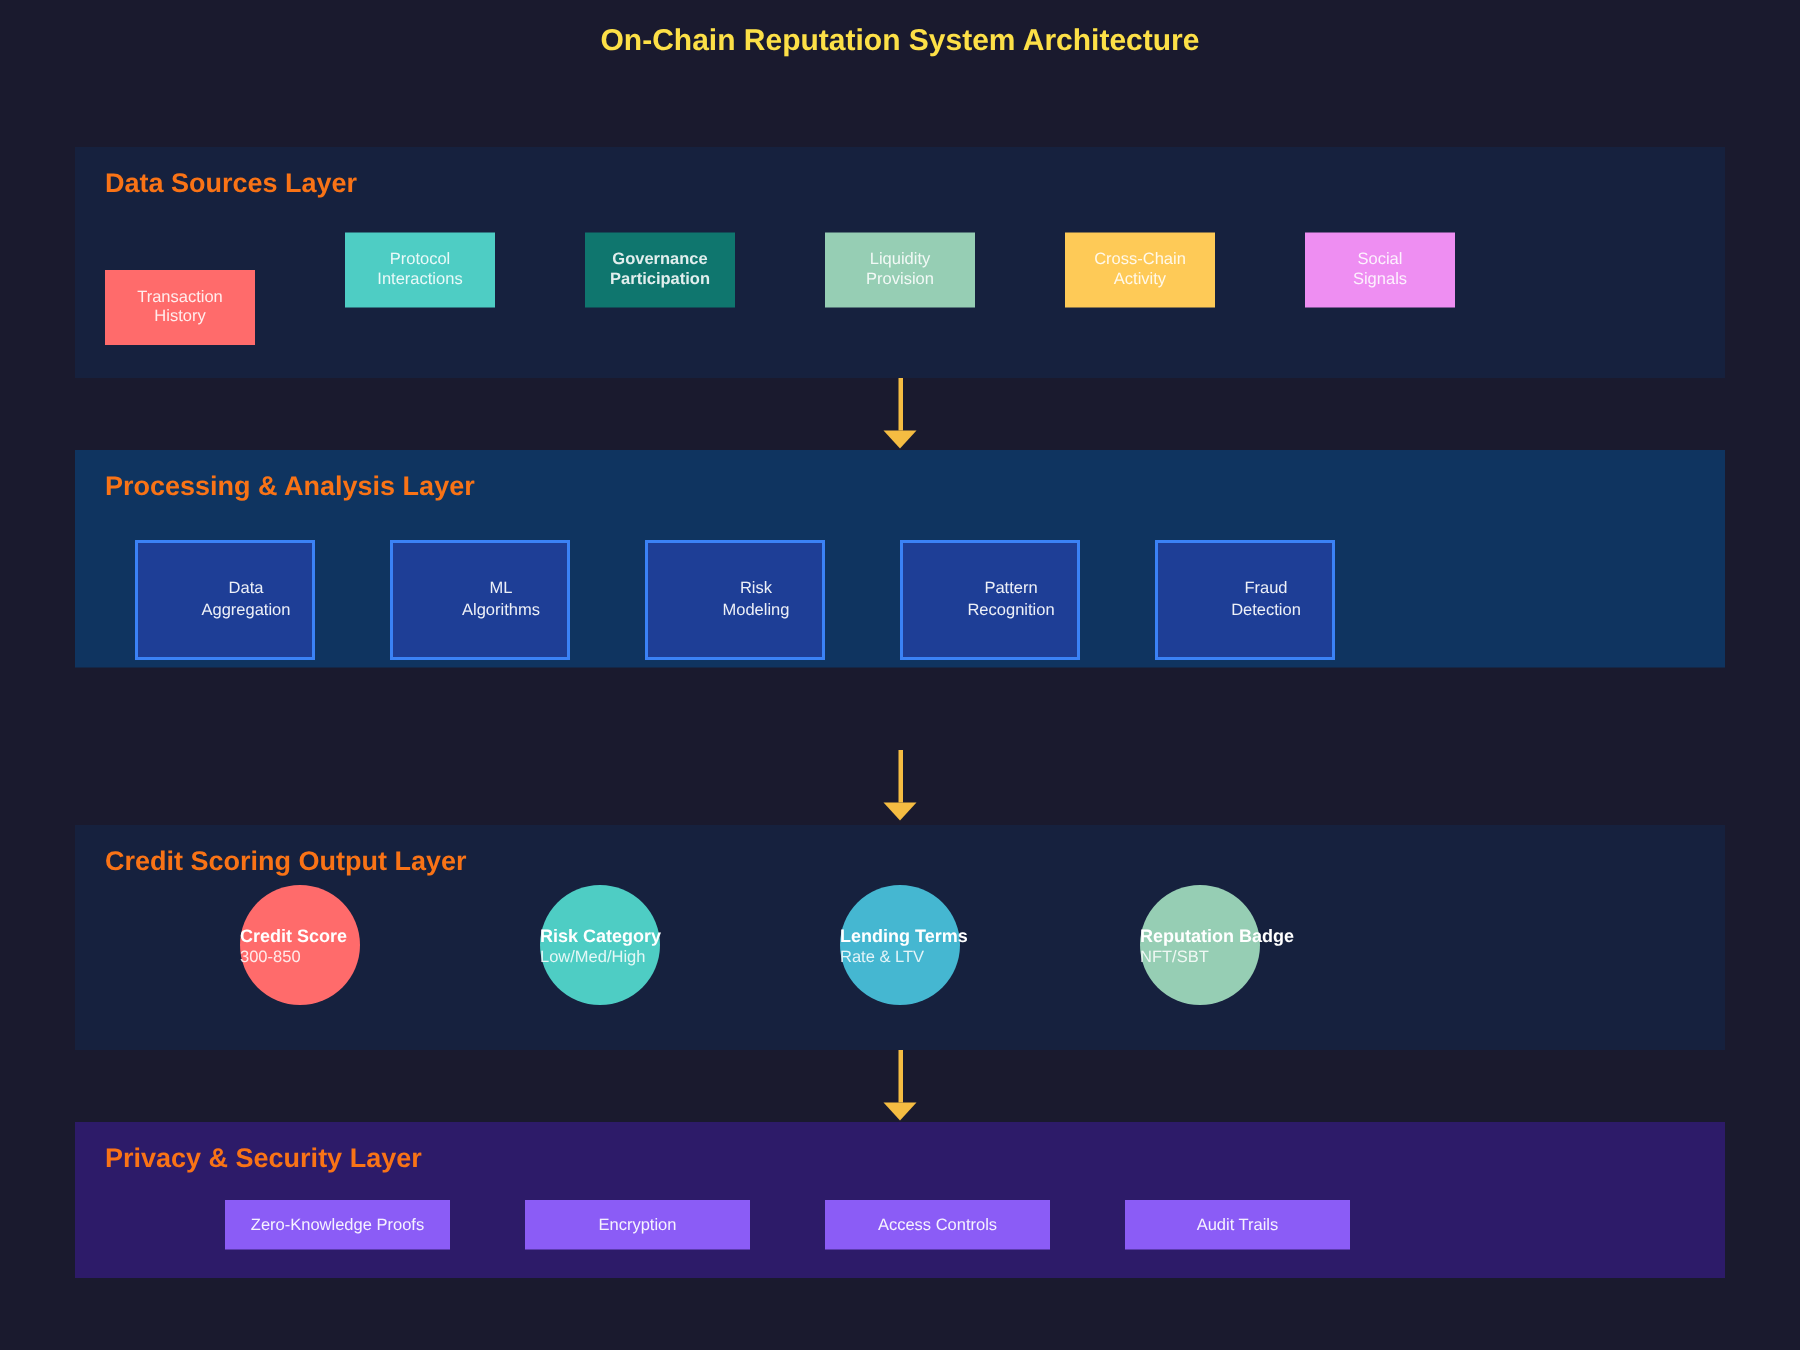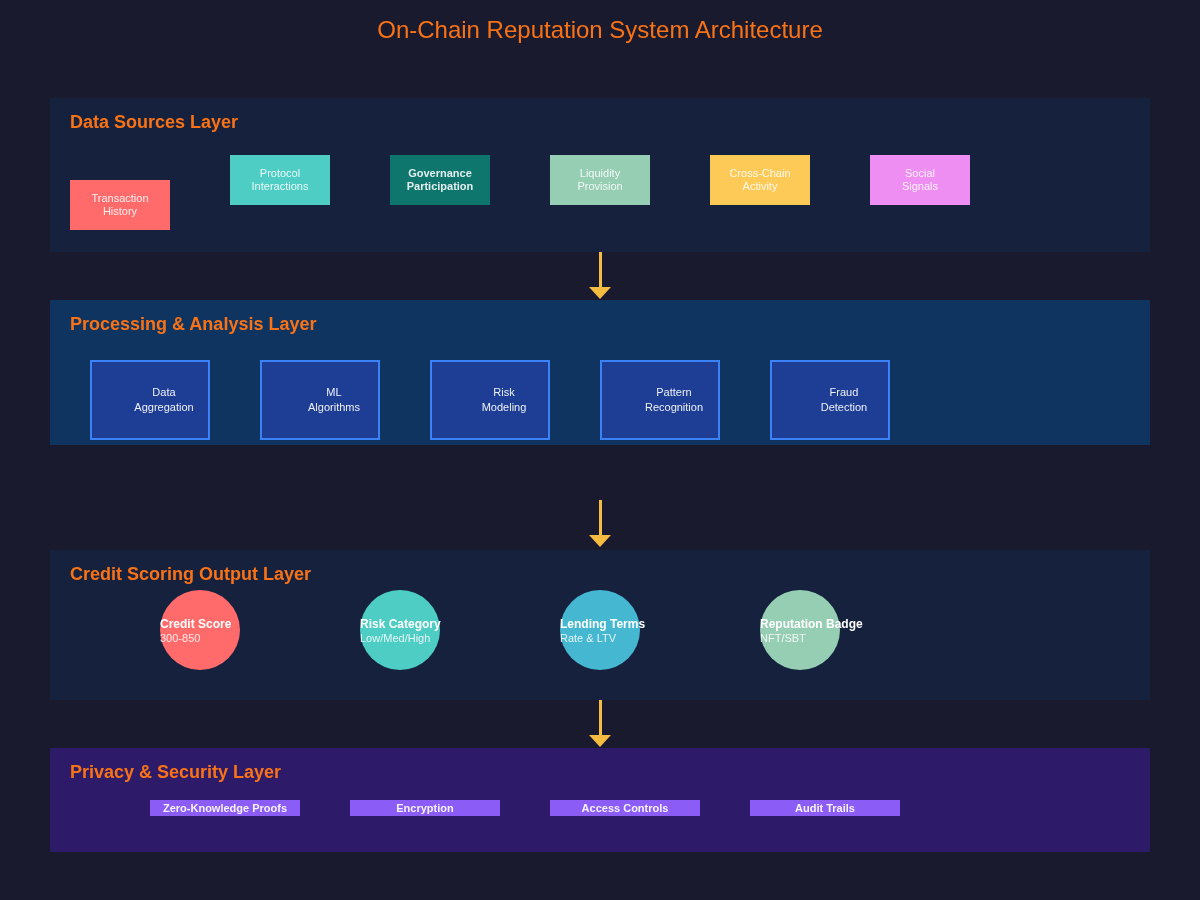--- a/index.html
+++ b/index.html
@@ -15,23 +15,23 @@
     background: #1a1a2e;
     overflow: hidden;
   }
   .main-title {
     position: absolute;
     top: 16px;
     left: 0;
     width: 100%;
     margin: 0;
     text-align: center;
-    font-size: 24px;
-    font-weight: normal;
-    color: #f97316;
+    font-size: 20px;
+    font-weight: bold;
+    color: #fde047;
   }
   .layer {
     position: absolute;
     left: 50px;
     width: 1100px;
   }
   .layer-l1 { top: 98px;  height: 154px; }
   .layer-l2 { top: 300px; height: 145px; }
   .layer-l3 { top: 550px; height: 150px; }
   .layer-l4 { top: 748px; height: 104px; }
@@ -106,29 +106,28 @@
     margin-top: 1px;
     font-size: 11px;
     color: rgba(255,255,255,0.85);
     white-space: nowrap;
   }
   
   .pill-node {
     position: absolute;
     top: 52px;
     width: 150px;
-    height: 16px;
+    height: 33px;
     background: var(--privacy-btn);
     display: flex;
     align-items: center;
     justify-content: center;
     font-size: 11px;
     color: rgba(255,255,255,0.92);
     white-space: nowrap;
-    font-weight: bold;
   }
   .pv-0 { left: 100px; } .pv-1 { left: 300px; }
   .pv-2 { left: 500px; } .pv-3 { left: 700px; }
   
   .arrow {
     position: absolute;
     left: 589px;
     width: 22px;
     height: 47px;
   }

